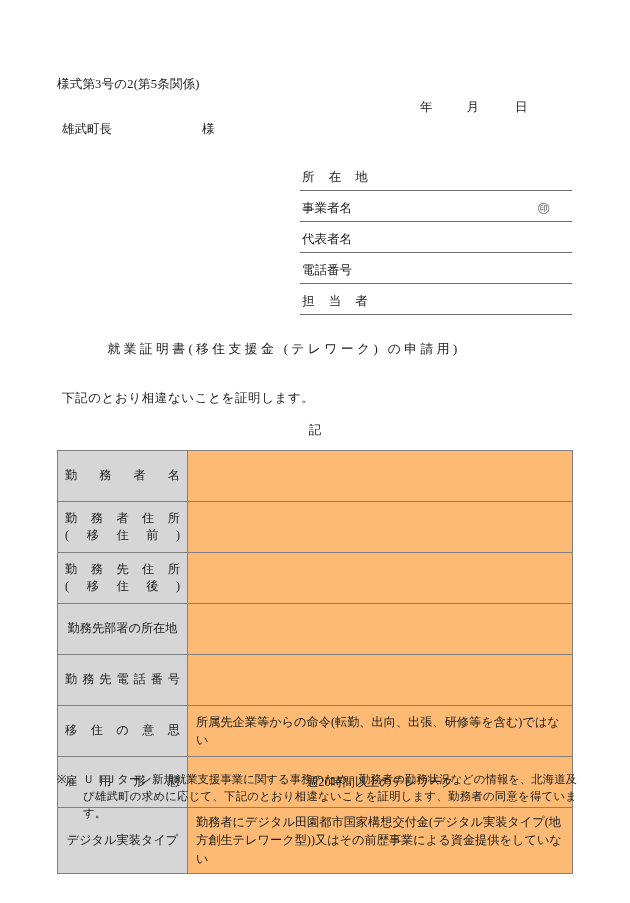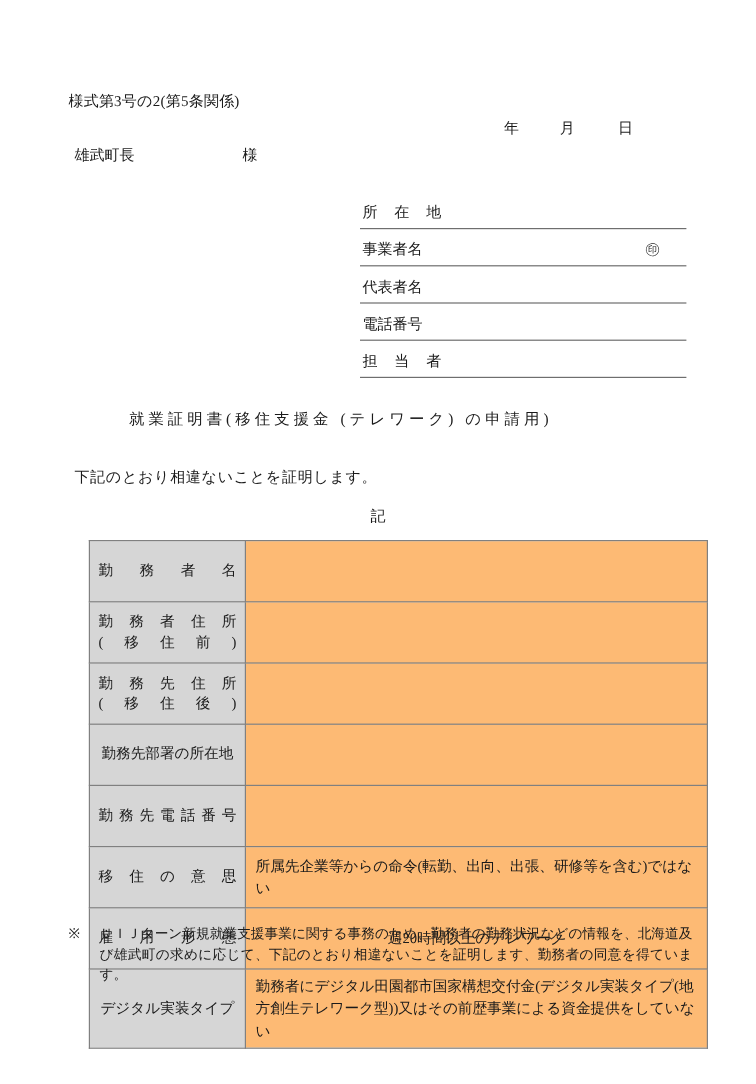--- a/index.html
+++ b/index.html
@@ -106,21 +106,21 @@
     left: 0;
     top: 422px;
     width: 630px;
     text-align: center;
     font-size: 12.5px;
   }
 
   
   .main-table {
     position: absolute;
-    left: 74px;
+    left: 57px;
     top: 450px;
     width: 516px;
     border-collapse: collapse;
     table-layout: fixed;
   }
   .main-table td {
     border: 1px solid #808080;
     font-size: 12.2px;
     vertical-align: middle;
     padding: 0;

